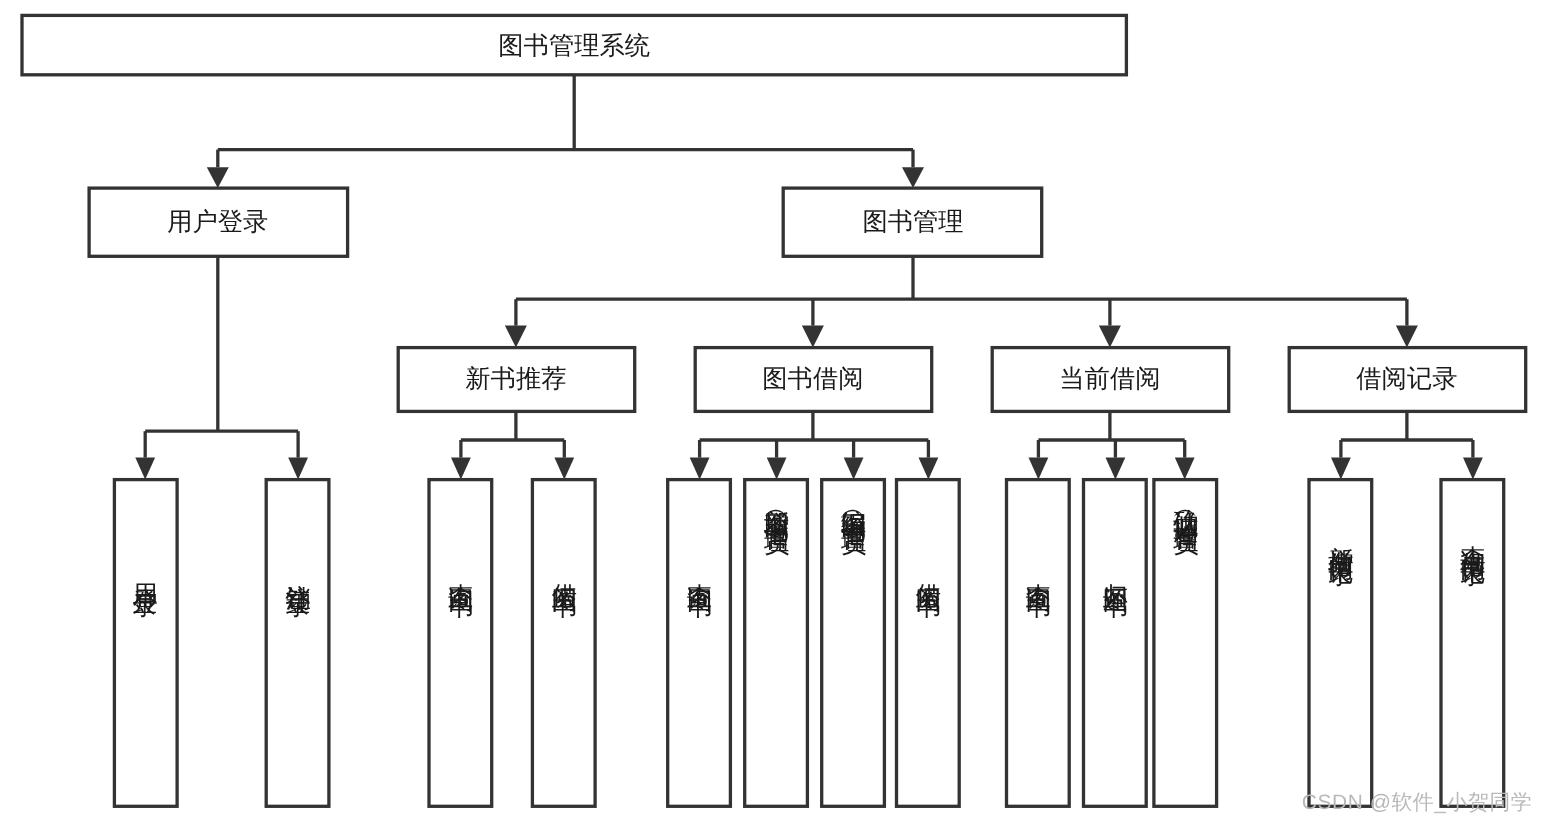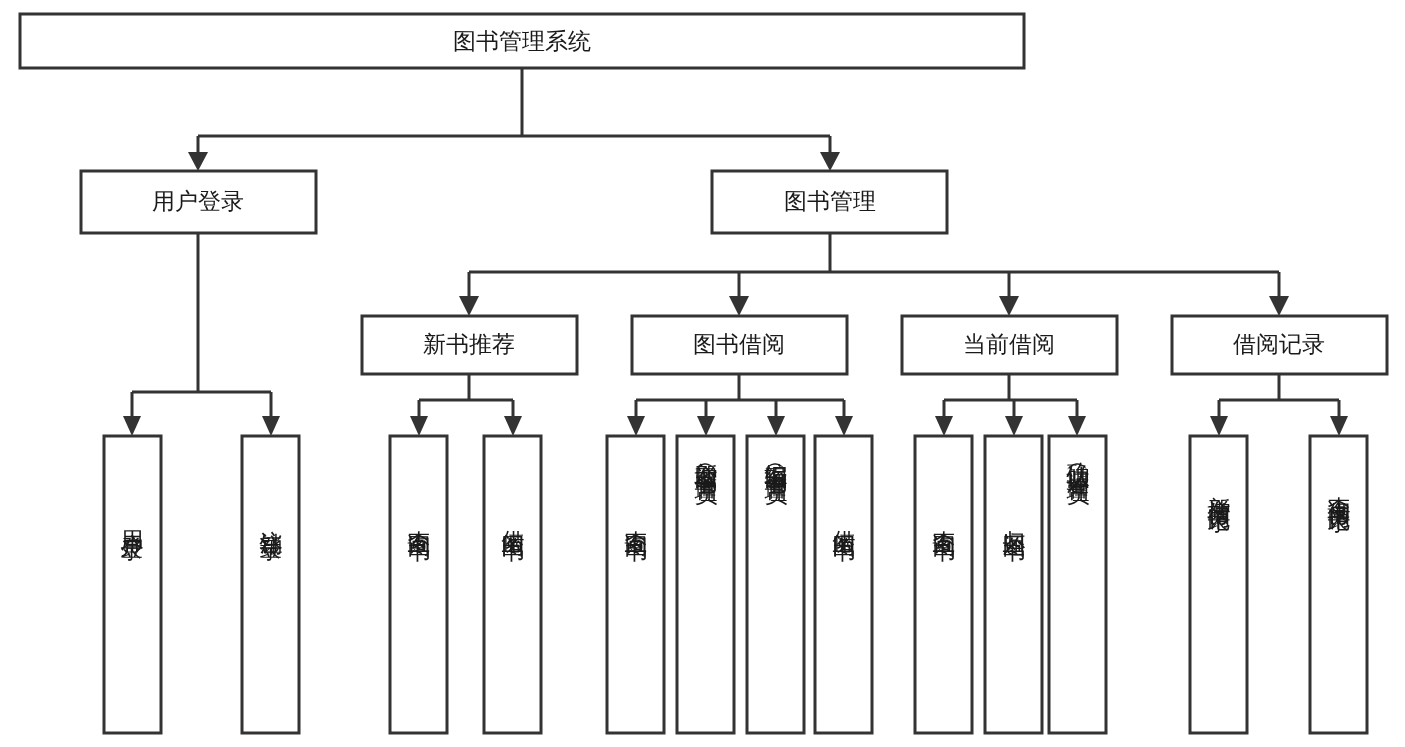--- a/index.html
+++ b/index.html
@@ -233,14 +233,15 @@
   <div class="vlabel" style="left:776px; top:444px;">编辑图书（管理员）</div>
   <div class="vlabel" style="left:844px; top:512px;">借阅图书</div>
 
   <div class="vlabel" style="left:944px; top:512px;">查询图书</div>
   <div class="vlabel" style="left:1014px; top:512px;">归还图书</div>
   <div class="vlabel" style="left:1078px; top:444px;">确认归还（管理员）</div>
 
   <div class="vlabel" style="left:1219px; top:478px;">新增借阅记录</div>
   <div class="vlabel" style="left:1339px; top:478px;">查询借阅记录</div>
 
+  <div class="watermark">CSDN @软件_小贺同学</div>
 
 </div>
 
 </body></html>

